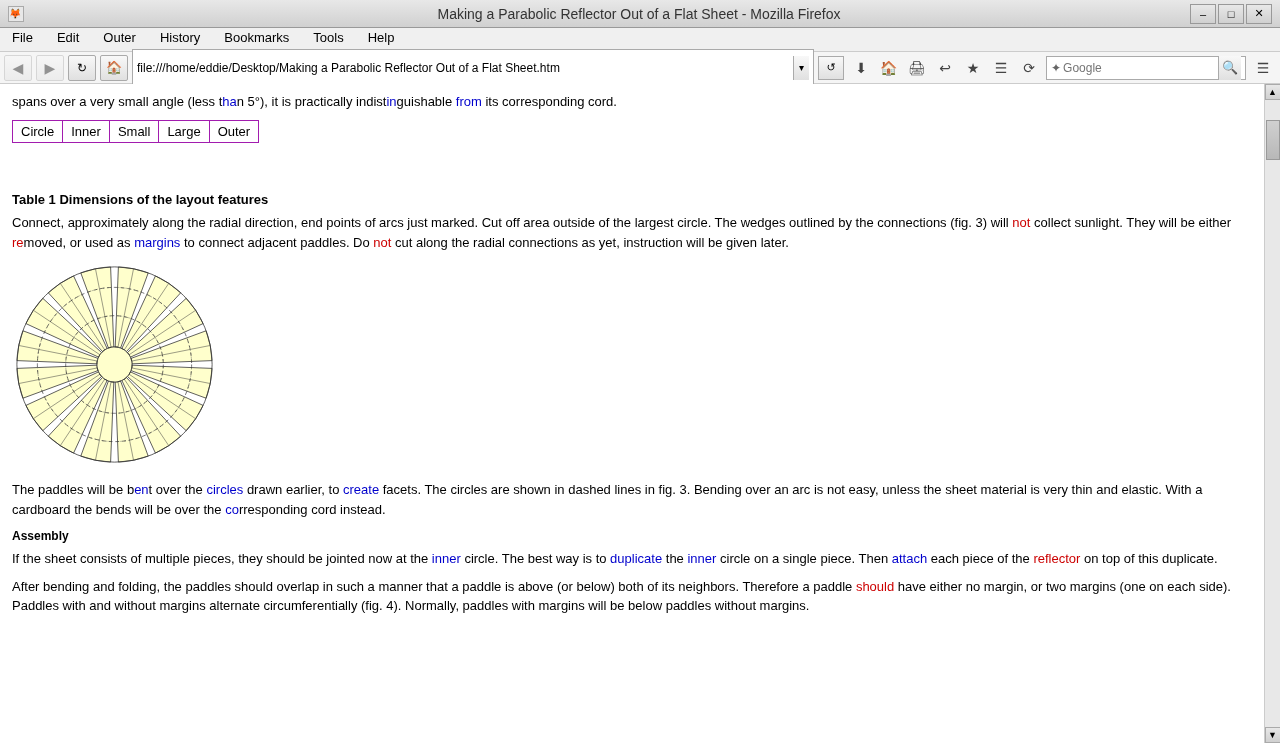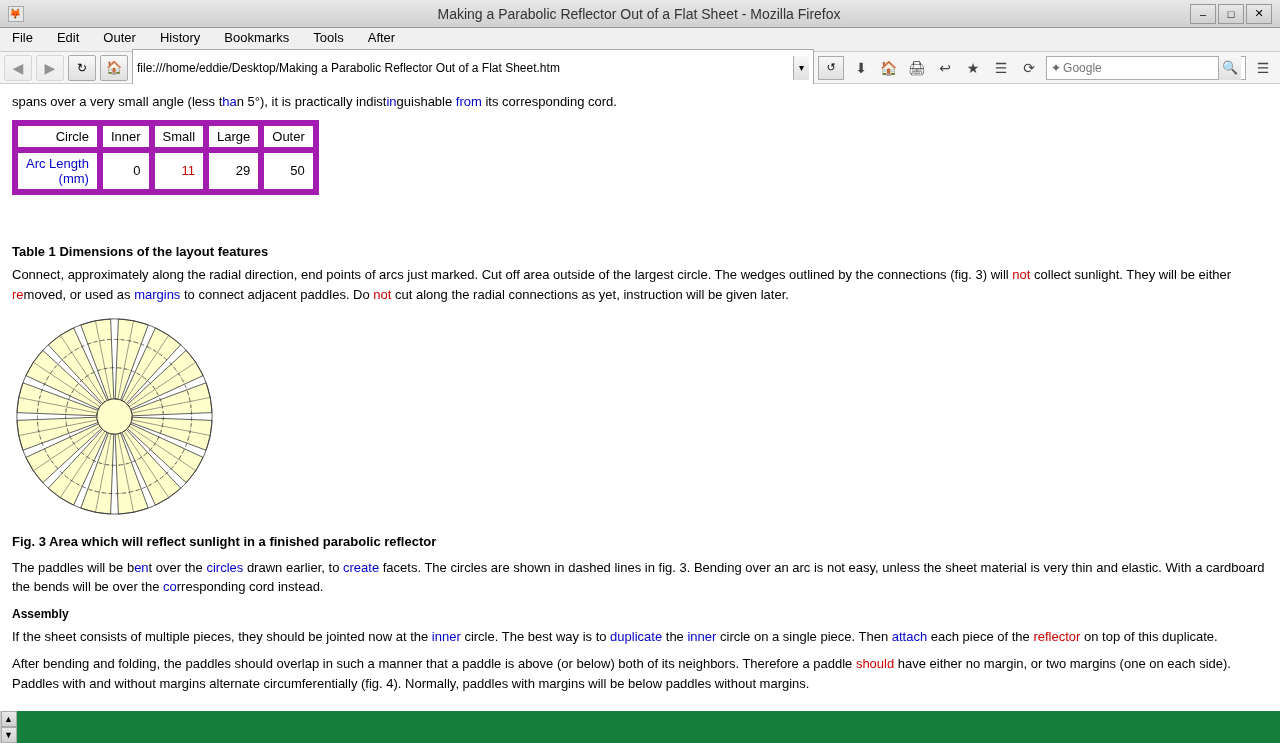--- a/index.html
+++ b/index.html
@@ -160,22 +160,21 @@
       justify-content: center;
       cursor: pointer;
       font-size: 14px;
       color: #444;
     }
 
     
     .content-wrapper {
       display: flex;
       height: calc(743px - 28px - 24px - 32px);
-      background: #15803d;
-      flex-direction: column;
+      background: #d946ef;
     }
     .content-area {
       flex: 1;
       overflow-y: auto;
       padding: 8px 12px;
       background: white;
       font-size: 13px;
       color: #000;
     }
     .scrollbar {
@@ -215,23 +214,23 @@
     .highlight-blue { color: #00c; }
     .highlight-red { color: #c00; }
 
     
     .data-table {
       border-collapse: collapse;
       margin-bottom: 12px;
       font-size: 13px;
     }
     .data-table td, .data-table th {
-      border: 6px solid #a21caf;
+      border: 1px solid #a21caf;
       padding: 3px 8px;
-      text-align: right;
+      text-align: left;
     }
     .table-blue { color: #00c; }
     .table-red { color: #c00; }
 
     
     .figure-caption {
       font-weight: bold;
       font-size: 13px;
       margin-bottom: 6px;
     }
@@ -275,21 +274,21 @@
   </div>
 </div>
 
 <div class="menu-bar">
   <div class="menu-item">File</div>
   <div class="menu-item">Edit</div>
   <div class="menu-item">Outer</div>
   <div class="menu-item">History</div>
   <div class="menu-item">Bookmarks</div>
   <div class="menu-item">Tools</div>
-  <div class="menu-item">After</div>
+  <div class="menu-item">Help</div>
 </div>
 
 <div class="nav-bar">
   <div class="nav-btn disabled">◀</div>
   <div class="nav-btn disabled">▶</div>
   <div class="nav-btn" style="font-size:12px;">↻</div>
   <div class="nav-btn" style="font-size:13px;">🏠</div>
 
   <div class="address-bar">
     <input class="address-input" value="file:///home/eddie/Desktop/Making a Parabolic Reflector Out of a Flat Sheet.htm" readonly="" style="">
@@ -323,27 +322,20 @@
     </p>
 
     <table class="data-table">
       <tbody>
           <tr>
         <td>Circle</td>
         <td>Inner</td>
         <td>Small</td>
         <td>Large</td>
         <td>Outer</td>
-      </tr>
-      <tr>
-        <td class="table-blue">Arc Length<br>(mm)</td>
-        <td>0</td>
-        <td class="table-red">11</td>
-        <td>29</td>
-        <td>50</td>
       </tr>
     </tbody>
       </table>
 
     <p class="table-caption">Table 1  Dimensions of the layout features</p>
 
     <p>
       <span>Connect, approximately along the radial direction, end points of arcs just marked.   Cut off area outside of the largest circle.  The wedges outlined by the connections (fig. 3) will </span><span class="highlight-red">not</span><span> collect sunlight. They will be either </span><span class="highlight-red">re</span><span>moved, or used as </span><span class="highlight-blue">margins</span><span> to connect adjacent paddles.  Do </span><span class="highlight-red">not</span><span> cut along the radial connections as yet, instruction will be given later.</span>
     </p>
 
@@ -429,23 +421,20 @@
         <circle cx="0" cy="0" r="18" class="paddle"></circle>
 
         <circle cx="0" cy="0" r="18" class="dashed-circle"></circle>
         <circle cx="0" cy="0" r="50" class="dashed-circle"></circle>
         <circle cx="0" cy="0" r="79" class="dashed-circle"></circle>
         <circle cx="0" cy="0" r="100" class="solid-circle"></circle>
 
       </svg>
     </div>
 
-    <p class="figure-caption">
-      <span>Fig. 3  </span><span>Area which will reflect sunlight in a finished parabolic reflector</span>
-    </p>
 
     <p>
       <span>The paddles will be b</span><span class="highlight-blue">en</span><span>t over the </span><span class="highlight-blue">circles</span><span> drawn earlier, to </span><span class="highlight-blue">create</span><span> facets.  The circles are shown in dashed lines in fig. 3.  Bending over an arc is not easy, unless the sheet material is very thin and elastic.  With a cardboard the bends will be over the </span><span class="highlight-blue">co</span><span>rresponding cord instead.</span>
     </p>
 
     <div class="section-heading">Assembly</div>
 
     <p>
       <span>If the sheet consists of multiple pieces, they should be jointed now at the </span><span class="highlight-blue">inner</span><span> circle.  The best way is to </span><span class="highlight-blue">duplicate</span><span> the </span><span class="highlight-blue">inner</span><span> circle on a single piece.  Then </span><span class="highlight-blue">attach</span><span> each piece of the </span><span class="highlight-red">reflector</span><span> on top of this duplicate.</span>
     </p>

